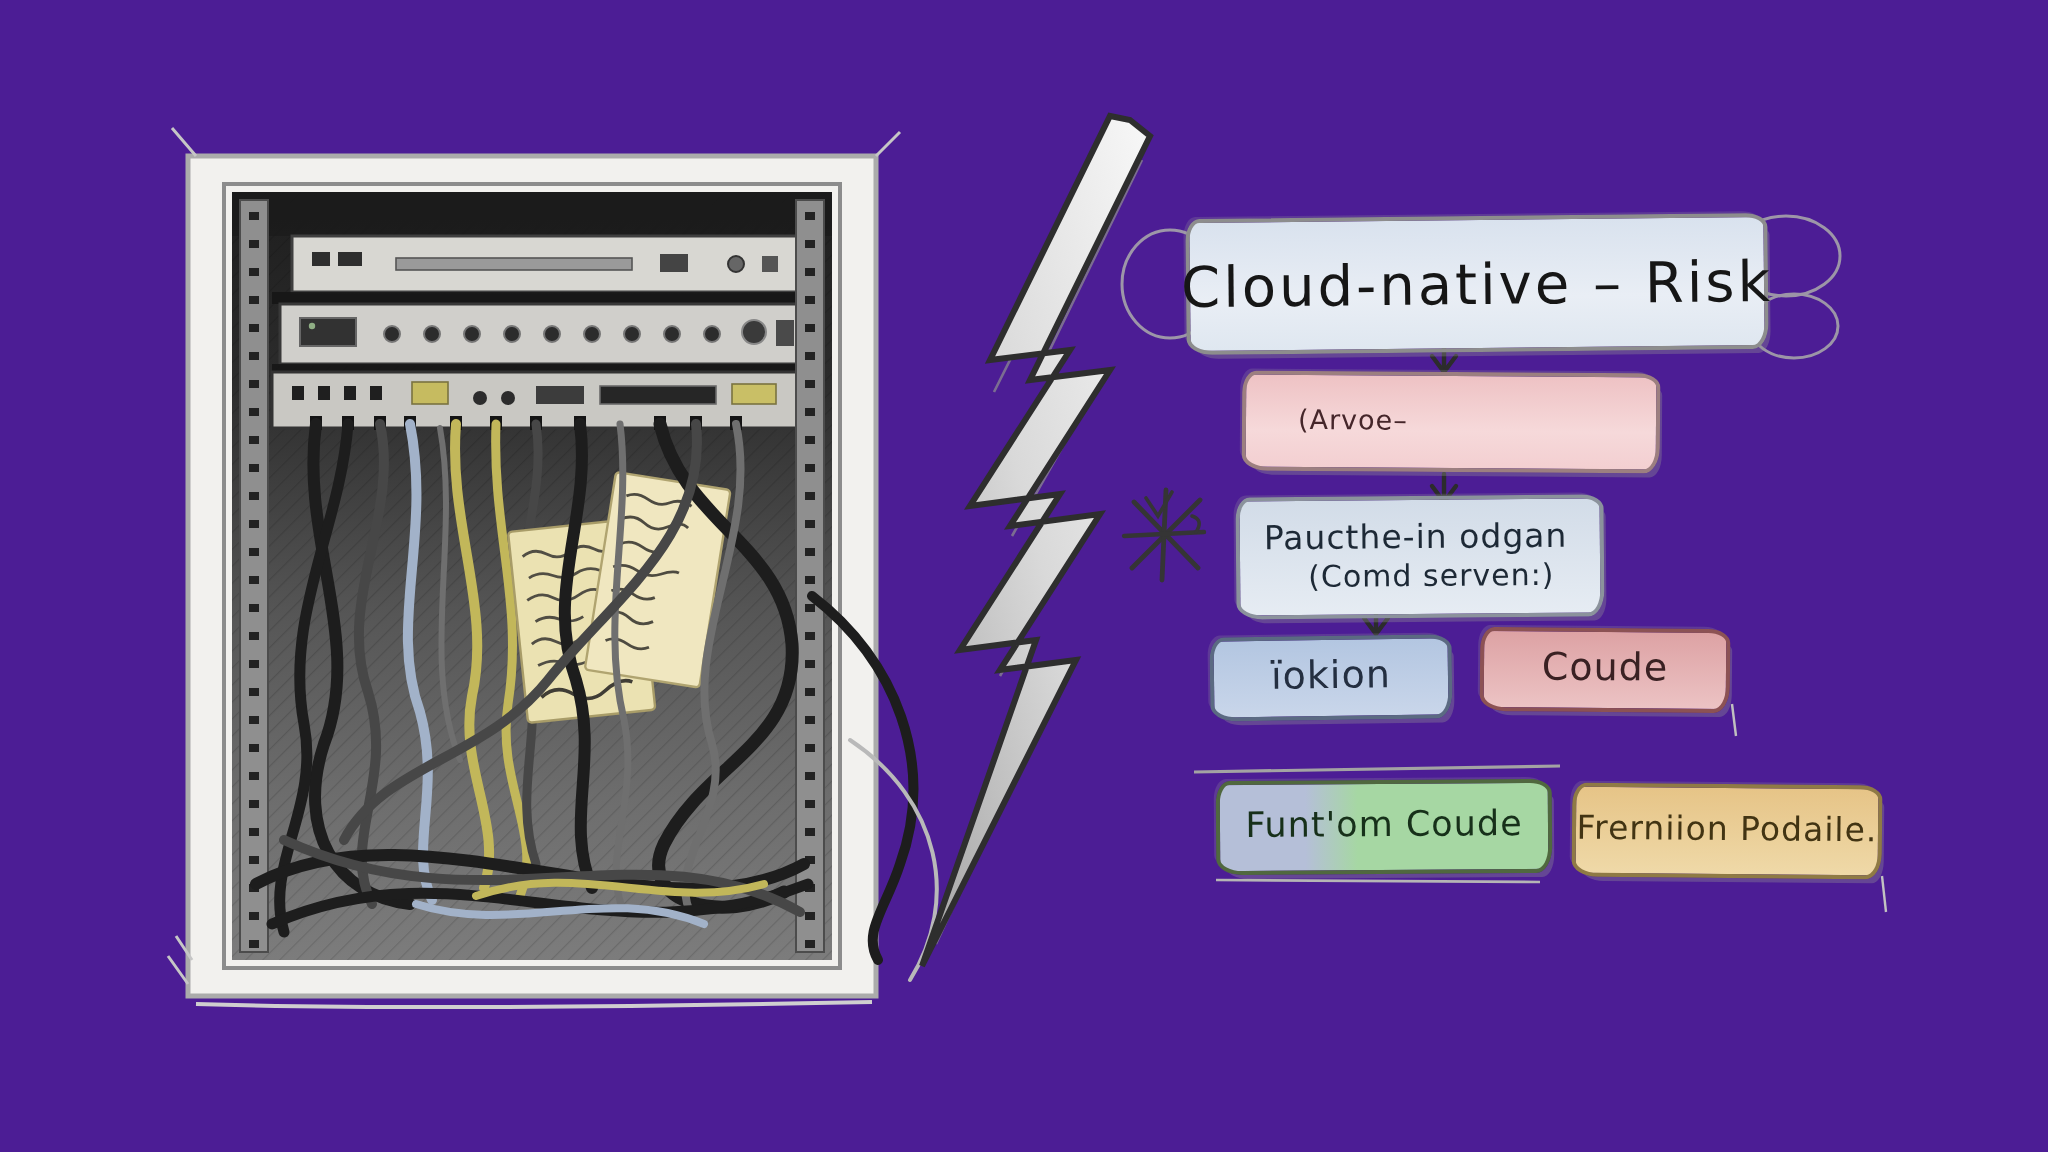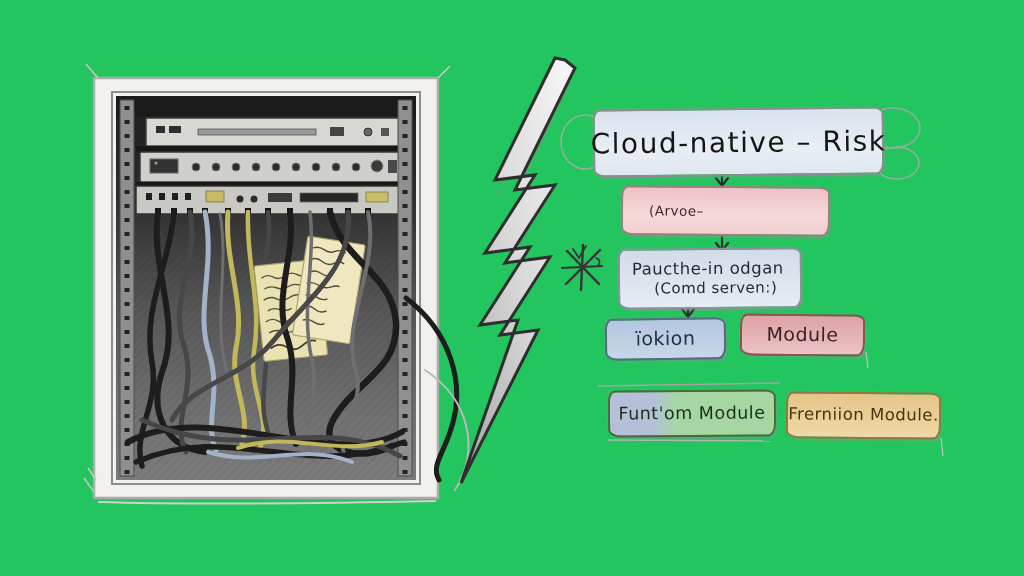--- a/index.html
+++ b/index.html
@@ -1,18 +1,18 @@
 <!DOCTYPE html>
 <html><head>
 <meta charset="utf-8">
 <style>
   html,body{margin:0;padding:0;background:#ffffff;}
   #canvas{
     position:relative;width:1024px;height:576px;overflow:hidden;
-    background:#22c55e;font-family:"DejaVu Sans",sans-serif;
+    background:#4c1d95;font-family:"DejaVu Sans",sans-serif;
   }
   #art{position:absolute;left:0;top:0;}
   .box{
     position:absolute;box-sizing:border-box;
     border:2px solid #888;
     border-radius:7px 11px 8px 13px / 11px 7px 13px 8px;
     box-shadow:3px 4px 0 -2px rgba(150,150,150,.35), -2px -2px 0 -1px rgba(160,160,160,.22);
     display:flex;flex-direction:column;justify-content:center;
     letter-spacing:.5px;line-height:1.25;
   }
@@ -266,25 +266,25 @@
   <div class="box" id="platform-box">
     <span class="l1">Paucthe-in odgan</span>
     <span class="l2">(Comd serven:)</span>
   </div>
 
   <div class="box" id="iokion-box">
     <span class="l1">ïokion</span>
   </div>
 
   <div class="box" id="coude-box">
-    <span class="l1">Module</span>
+    <span class="l1">Coude</span>
   </div>
 
   <div class="box" id="funtom-box">
-    <span class="l1">Funt'om Module</span>
+    <span class="l1">Funt'om Coude</span>
   </div>
 
   <div class="box" id="frernion-box">
-    <span class="l1">Frerniion Module.</span>
+    <span class="l1">Frerniion Podaile.</span>
   </div>
 
 </div>
 </div>
 
 </body></html>

